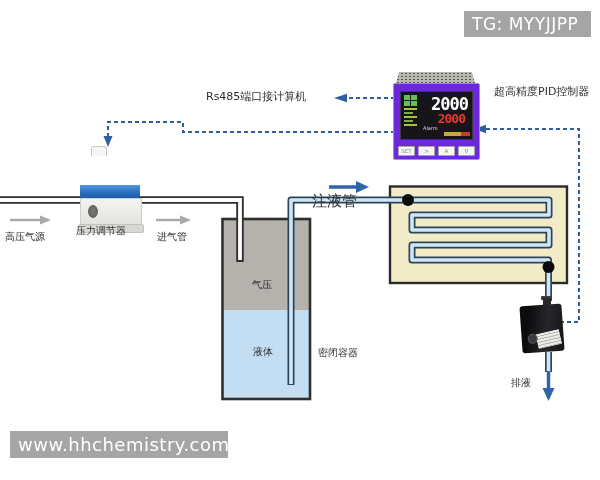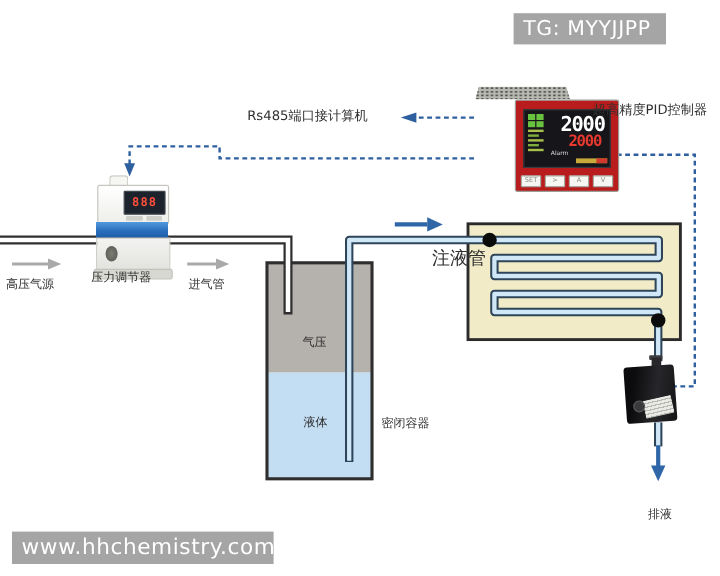--- a/index.html
+++ b/index.html
@@ -27,22 +27,22 @@
              background:linear-gradient(#f3f3f1,#e1e1dd);border:1px solid #cfcfc9;}
   .reg-hole{position:absolute;left:7px;top:6px;width:10px;height:13px;border-radius:50%;
             background:radial-gradient(#7c7c75,#55554f);}
   .reg-base{position:absolute;left:0;top:78px;width:64px;height:7px;background:#d8d8d2;
             border:1px solid #c3c3bd;border-radius:2px;}
   
   .pid{position:absolute;left:393px;top:72px;width:86px;height:86px;z-index:4;}
   .pid-top{position:absolute;left:3px;top:0;width:79px;height:11px;background:#b9b9b3;
            clip-path:polygon(4% 0,96% 0,100% 100%,0 100%);
            background-image:radial-gradient(#55554f 0.9px,transparent 1.1px);background-size:4px 3px;}
-  .pid-body{position:absolute;left:0;top:11px;width:85px;height:75px;background:#b91c1c;
-            border:1px solid #9c9c96;border-radius:2px;margin-left:36px;}
+  .pid-body{position:absolute;left:0;top:11px;width:85px;height:75px;background:#6d28d9;
+            border:1px solid #9c9c96;border-radius:2px;}
   .pid-screen{position:absolute;left:6px;top:7px;width:71px;height:47px;background:#15151a;
               border:1px solid #3a3a40;}
   .pid-leds{position:absolute;left:3px;top:3px;width:15px;display:grid;
             grid-template-columns:6px 6px;gap:1px;}
   .pid-leds i{height:5px;background:#69c23f;}
   .pid-minor{position:absolute;left:3px;top:16px;width:13px;}
   .pid-minor i{display:block;height:2px;margin-bottom:2px;background:#a8c04a;}
   .pid-minor i:nth-child(even){background:#7fae3d;width:9px;}
   .pid-pv{position:absolute;right:4px;top:2px;color:#ffffff;font-weight:bold;font-size:17px;
           font-family:"DejaVu Sans Mono","Liberation Mono",monospace;letter-spacing:-1px;}
@@ -116,29 +116,20 @@
     </g>
     <g fill="#2e5f9e">
       <polygon points="347,93.8 347,102.2 334,98"></polygon>
       <polygon points="103.5,136 112.5,136 108,147"></polygon>
       <polygon points="486,124.8 486,133.2 474,129"></polygon>
     </g>
   </svg>
 
   <div class="regulator">
     <div class="reg-port"></div>
-    <div class="reg-upper">
-      <div class="reg-display">
-        <span class="reg-digits">888</span>
-      </div>
-      <div class="reg-btns">
-          <i></i>
-          <i></i>
-        </div>
-    </div>
     <div class="reg-band"></div>
     <div class="reg-lower">
       <div class="reg-hole"></div>
     </div>
     <div class="reg-base"></div>
   </div>
 
   <div class="pid">
     <div class="pid-top"></div>
     <div class="pid-body">
@@ -179,22 +170,22 @@
       <div class="sen-label"></div>
       <div class="sen-lens"></div>
     </div>
   </div>
 
   <span class="lbl" style="left:206px;top:89px;font-size:11px;">Rs485端口接计算机</span>
   <span class="lbl" style="left:482px;top:84px;font-size:11px;margin-left:12px;">超高精度PID控制器</span>
   <span class="lbl" style="left:5px;top:230px;">高压气源</span>
   <span class="lbl" style="left:76px;top:224px;">压力调节器</span>
   <span class="lbl" style="left:157px;top:230px;">进气管</span>
-  <span class="lbl" style="left:312px;top:206px;font-size:15px;margin-left:48px;">注液管</span>
+  <span class="lbl" style="left:312px;top:192px;font-size:15px;">注液管</span>
   <span class="lbl" style="left:252px;top:278px;">气压</span>
   <span class="lbl" style="left:253px;top:345px;">液体</span>
   <span class="lbl" style="left:318px;top:346px;">密闭容器</span>
-  <span class="lbl" style="left:540px;top:376px;margin-top:46px;">排液</span>
+  <span class="lbl" style="left:511px;top:376px;">排液</span>
 
-  <div class="graybox" style="left:428px;top:11px;width:119px;height:26px;">TG: MYYJJPP</div>
-  <div class="graybox" style="left:10px;top:443px;width:210px;height:27px;font-size:18px;">www.hhchemistry.com</div>
+  <div class="graybox" style="left:464px;top:11px;width:119px;height:26px;">TG: MYYJJPP</div>
+  <div class="graybox" style="left:10px;top:431px;width:210px;height:27px;font-size:18px;">www.hhchemistry.com</div>
 
 </div>
 
 </body></html>

